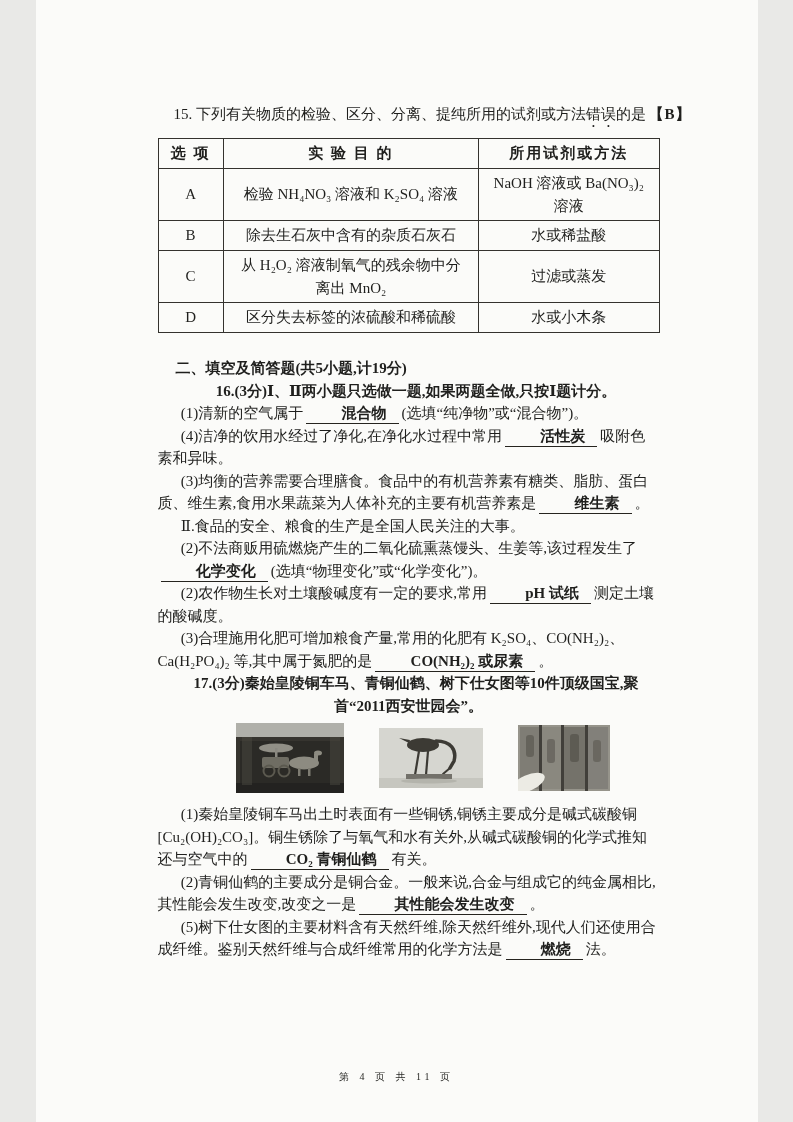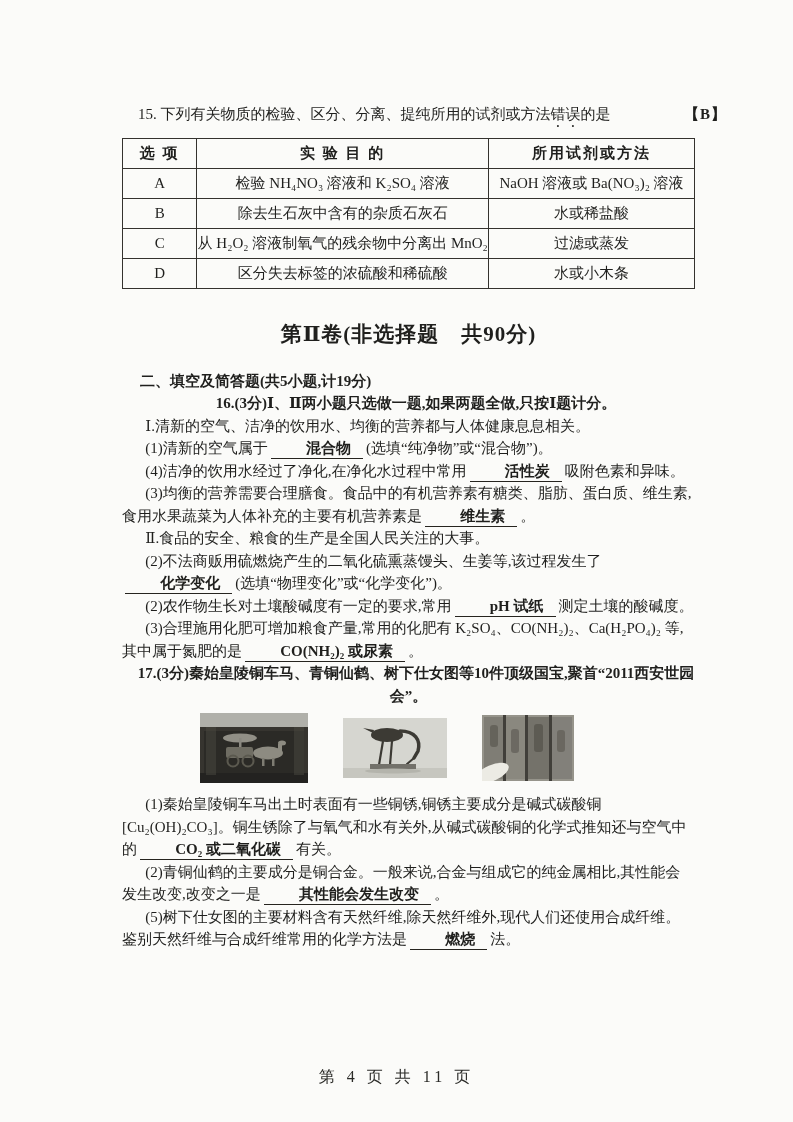--- a/index.html
+++ b/index.html
@@ -1,18 +1,18 @@
 <!DOCTYPE html>
 <html><head>
 <meta charset="utf-8">
 <style>
   html, body { margin: 0; padding: 0; background: #e9e9e7; }
   .page {
     position: relative;
-    width: 793px;
+    width: 722px;
     height: 1122px;
     margin: 0 auto;
     background: #fbfbf9;
     color: #1f1f1d;
     font-family: "Liberation Serif", "DejaVu Serif", serif;
     font-size: 15px;
     line-height: 22.5px;
     overflow: hidden;
   }
   .content { padding: 103px 98px 0 122px; }
@@ -37,21 +37,21 @@
   .q15table {
     width: 100%;
     border-collapse: collapse;
     table-layout: fixed;
     margin-top: 7px;
   }
   .q15table th, .q15table td {
     border: 1.6px solid #34322e;
     text-align: center;
     vertical-align: middle;
-    padding: 3px 0;
+    padding: 3px 10px;
     height: 23px;
     font-size: 15px;
     font-weight: 400;
   }
   .q15table th { font-weight: 700; letter-spacing: 2px; }
   .col-opt { width: 13%; }
   .col-purpose { width: 51%; }
   .col-method { width: 36%; }
 
   
@@ -89,21 +89,21 @@
     margin: 6px 0 10px 78px;
   }
   .photo { display: block; flex: 0 0 auto; }
   .photo svg { display: block; }
 
   .footer {
     position: absolute;
     left: 0; right: 0;
     bottom: 34px;
     text-align: center;
-    font-size: 16px;
+    font-size: 10px;
     letter-spacing: 4px;
     color: #2a2a27;
   }
 </style>
 </head>
 <body>
 
 <div class="page">
   <div class="content">
 
@@ -143,27 +143,25 @@
           <td>过滤或蒸发</td>
         </tr>
         <tr>
           <td>D</td>
           <td>区分失去标签的浓硫酸和稀硫酸</td>
           <td>水或小木条</td>
         </tr>
       </tbody>
     </table>
 
-    <div class="volume-title">第Ⅱ卷(非选择题　共90分)</div>
 
     <div class="section-title">二、填空及简答题(共5小题,计19分)</div>
 
     <p class="qhead">16.(3分)Ⅰ、Ⅱ两小题只选做一题,如果两题全做,只按Ⅰ题计分。</p>
 
-    <p class="ind">Ⅰ.清新的空气、洁净的饮用水、均衡的营养都与人体健康息息相关。</p>
 
     <p class="ind"><span>(1)清新的空气属于</span><span class="blank">混合物</span><span>(选填“纯净物”或“混合物”)。</span></p>
 
     <p class="ind"><span>(4)洁净的饮用水经过了净化,在净化水过程中常用</span><span class="blank">活性炭</span><span>吸附色素和异味。</span></p>
 
     <p class="ind"><span>(3)均衡的营养需要合理膳食。食品中的有机营养素有糖类、脂肪、蛋白质、维生素,食用水果蔬菜为人体补充的主要有机营养素是</span><span class="blank">维生素</span><span>。</span></p>
 
     <p class="ind">Ⅱ.食品的安全、粮食的生产是全国人民关注的大事。</p>
 
     <p class="ind"><span>(2)不法商贩用硫燃烧产生的二氧化硫熏蒸馒头、生姜等,该过程发生了</span><span class="blank">化学变化</span><span>(选填“物理变化”或“化学变化”)。</span></p>
@@ -225,21 +223,21 @@
           <rect x="67" y="0" width="3" height="66" fill="#413f3a"></rect>
           <rect x="8" y="10" width="8" height="22" rx="3" fill="#5f5d55" opacity="0.8"></rect>
           <rect x="29" y="14" width="8" height="24" rx="3" fill="#5f5d55" opacity="0.7"></rect>
           <rect x="52" y="9" width="9" height="28" rx="3" fill="#57554e" opacity="0.8"></rect>
           <rect x="75" y="15" width="8" height="22" rx="3" fill="#5f5d55" opacity="0.7"></rect>
           <ellipse cx="10" cy="58" rx="18" ry="8" fill="#ecebe4" transform="rotate(-24 10 58)"></ellipse>
         </svg>
       </span>
     </div>
 
-    <p class="ind"><span>(1)秦始皇陵铜车马出土时表面有一些铜锈,铜锈主要成分是碱式碳酸铜[Cu₂(OH)₂CO₃]。铜生锈除了与氧气和水有关外,从碱式碳酸铜的化学式推知还与空气中的</span><span class="blank">CO₂ 或二氧化碳</span><span>有关。</span></p>
+    <p class="ind"><span>(1)秦始皇陵铜车马出土时表面有一些铜锈,铜锈主要成分是碱式碳酸铜[Cu₂(OH)₂CO₃]。铜生锈除了与氧气和水有关外,从碱式碳酸铜的化学式推知还与空气中的</span><span class="blank">CO₂ 青铜仙鹤</span><span>有关。</span></p>
 
     <p class="ind"><span>(2)青铜仙鹤的主要成分是铜合金。一般来说,合金与组成它的纯金属相比,其性能会发生改变,改变之一是</span><span class="blank">其性能会发生改变</span><span>。</span></p>
 
     <p class="ind"><span>(5)树下仕女图的主要材料含有天然纤维,除天然纤维外,现代人们还使用合成纤维。鉴别天然纤维与合成纤维常用的化学方法是</span><span class="blank">燃烧</span><span>法。</span></p>
 
   </div>
 
   <div class="footer">第 4 页 共 11 页</div>
 </div>
 

